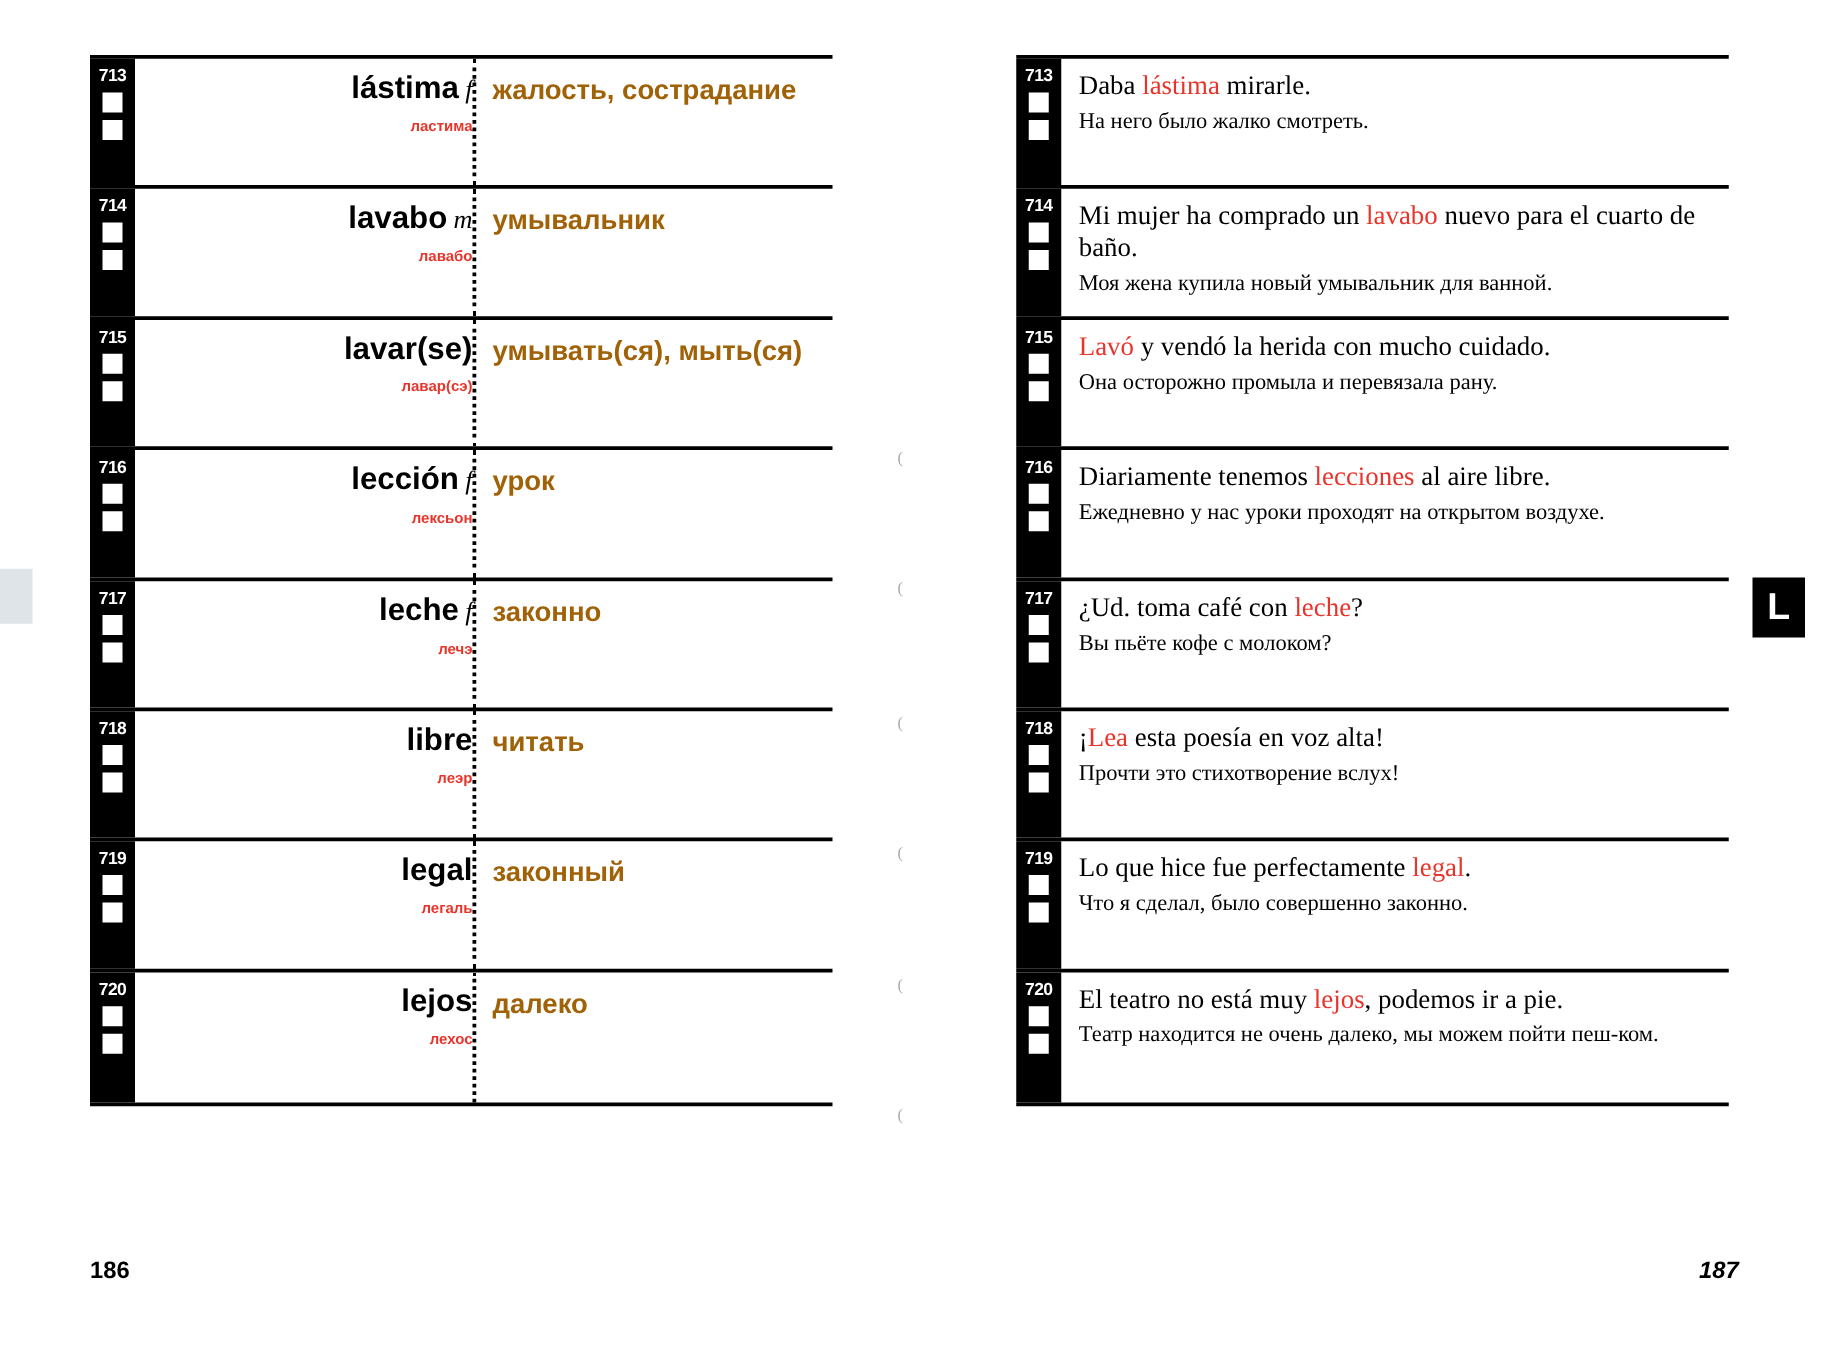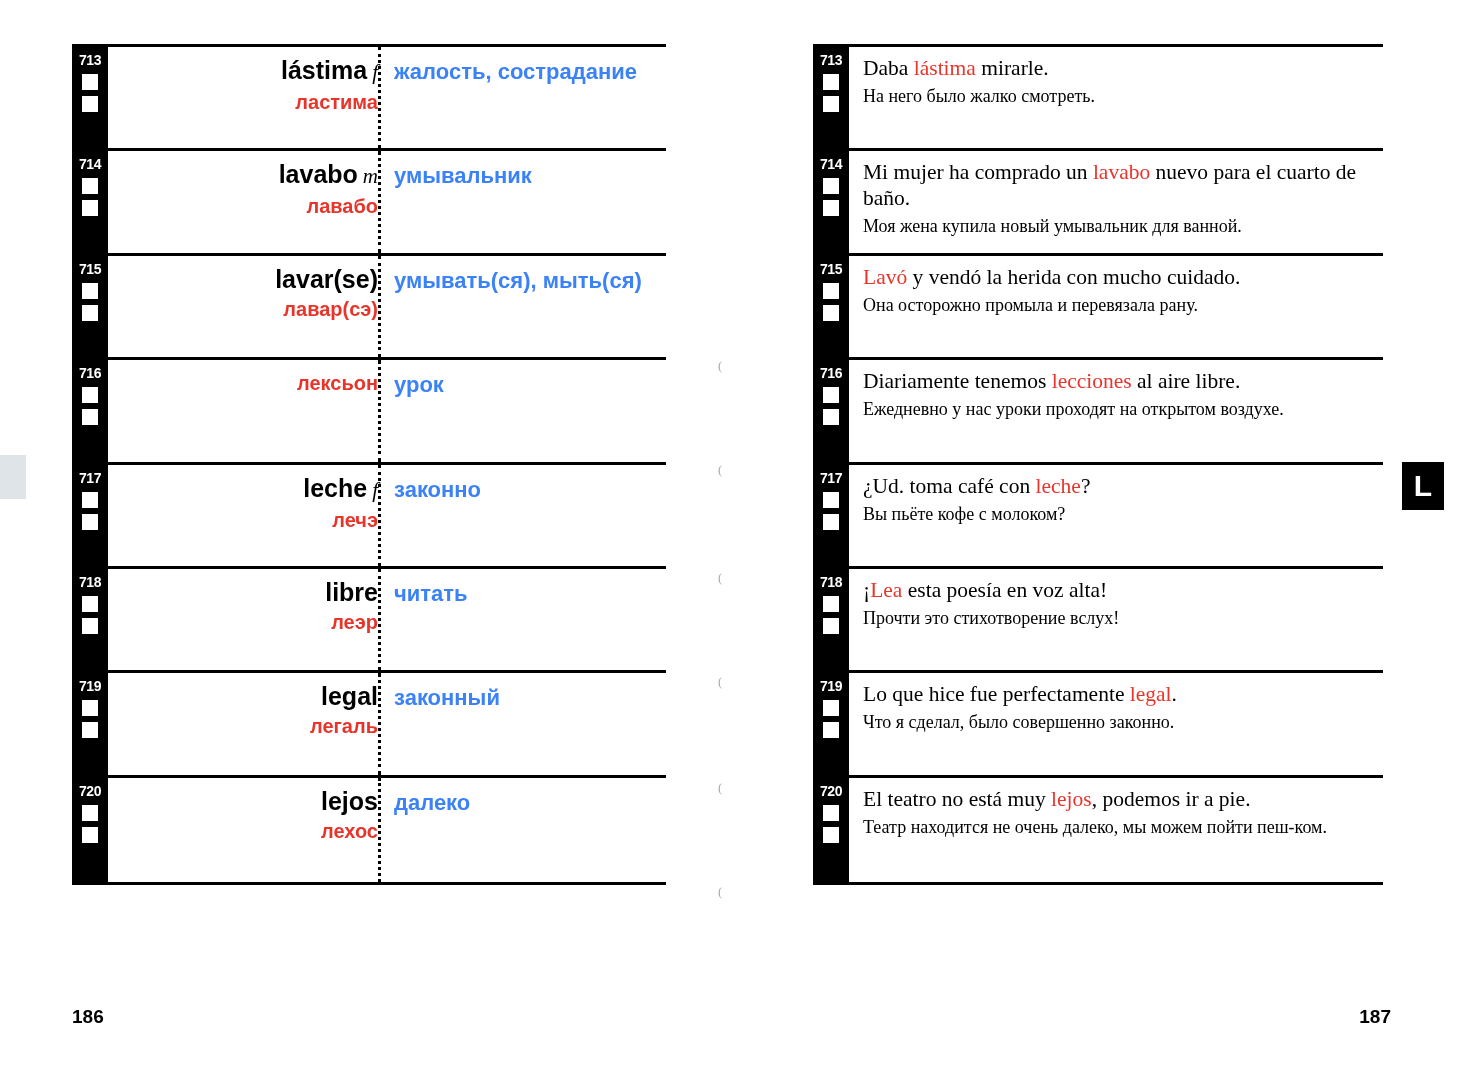--- a/index.html
+++ b/index.html
@@ -101,21 +101,21 @@
   }
   .word-main .gender {
     font-family: "Liberation Serif", serif;
     font-style: italic;
     font-weight: 400;
     font-size: 21px;
     margin-left: 5px;
   }
   .word-translit {
     font-family: "Liberation Sans", sans-serif;
-    font-size: 20px;
+    font-size: 12px;
     font-weight: 700;
     color: #e8352b;
     margin-top: 6px;
     line-height: 18px;
   }
 
   .dotted-sep {
     position: absolute;
     left: 306px;
     top: 0;
@@ -126,21 +126,21 @@
 
   .ru-cell {
     flex: 1;
     padding: 12px 0 0 16px;
     box-sizing: border-box;
   }
   .ru-word {
     font-family: "Liberation Sans", sans-serif;
     font-size: 22px;
     font-weight: 700;
-    color: #3b82f6;
+    color: #a16207;
     line-height: 26px;
     white-space: nowrap;
   }
 
   
   .sent-table {
     position: absolute;
     left: 78px;
     top: 44px;
     width: 570px;
@@ -198,21 +198,21 @@
   .page-num {
     position: absolute;
     bottom: 52px;
     font-family: "Liberation Sans", sans-serif;
     font-size: 19px;
     font-weight: 700;
     color: #000;
     margin-top: 48px;
   }
   .page-num.left { left: 72px; }
-  .page-num.right { right: 72px; }
+  .page-num.right { right: 72px; font-style: italic; }
 
   .left-margin-smudge {
     position: absolute;
     left: 0;
     top: 455px;
     width: 26px;
     height: 44px;
     background: rgba(150, 165, 178, 0.30);
   }
 
@@ -284,20 +284,21 @@
             <div class="ru-word">умывать(ся), мыть(ся)</div>
           </div>
         </div>
         <div class="vocab-row">
           <div class="num-block">
             <div class="num">716</div>
             <div class="chk"></div>
             <div class="chk"></div>
           </div>
           <div class="word-cell">
+            <div class="word-main"><span>lección</span><span class="gender">f</span></div>
             <div class="word-translit">лексьон</div>
           </div>
           <div class="dotted-sep"></div>
           <div class="ru-cell">
             <div class="ru-word">урок</div>
           </div>
         </div>
         <div class="vocab-row">
           <div class="num-block">
             <div class="num">717</div>

